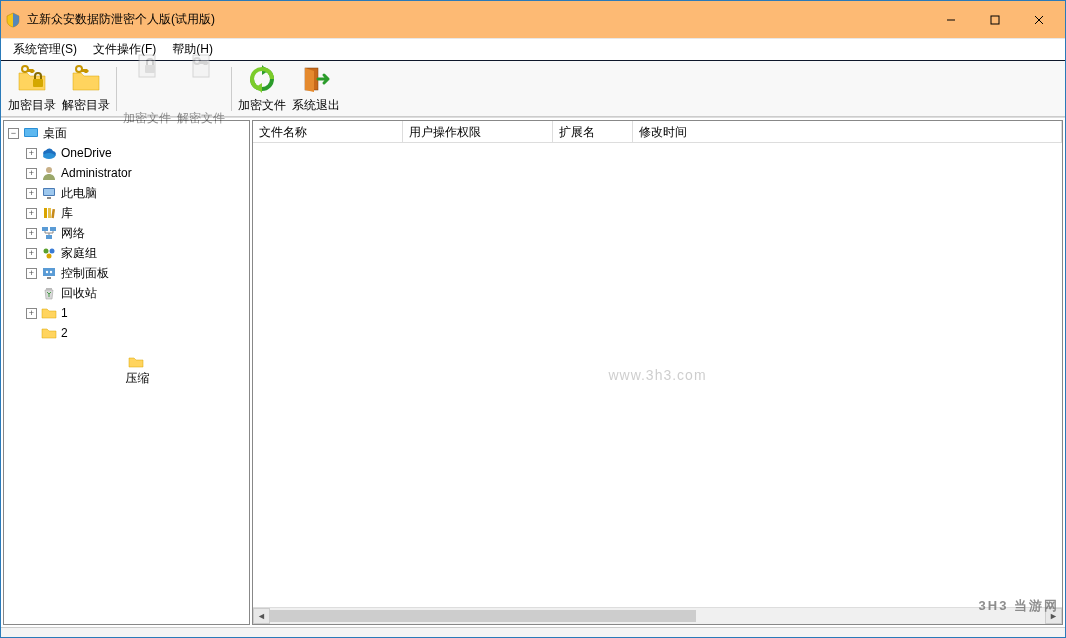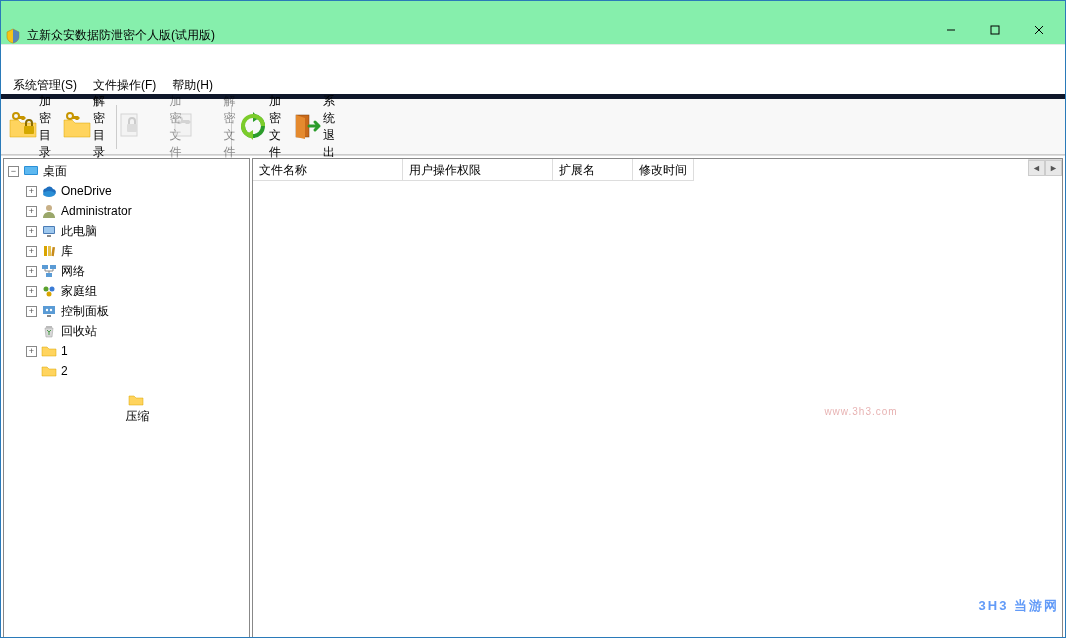--- a/index.html
+++ b/index.html
@@ -11,24 +11,24 @@
     }
     body {
       width: 1066px;
       height: 638px;
       background: #fff;
       border: 1px solid #2a7ab9;
       overflow: hidden;
       position: relative;
     }
     .titlebar {
-      height: 44px;
-      background: #86efac;
-      display: flex;
-      align-items: flex-end;
+      height: 38px;
+      background: #fdba74;
+      display: flex;
+      align-items: center;
       padding: 0 4px;
       border-bottom: 1px solid #e8e8e8;
     }
     .titlebar-icon {
       width: 16px;
       height: 16px;
       margin-right: 6px;
       display: inline-block;
     }
     .titlebar-title {
@@ -45,40 +45,39 @@
       display: flex;
       align-items: center;
       justify-content: center;
       cursor: pointer;
     }
     .menubar {
       height: 22px;
       display: flex;
       align-items: center;
       padding: 0 4px;
-      border-bottom: 5px solid #0f172a;
-      margin-top: 32px;
+      border-bottom: 1px solid #0f172a;
     }
     .menu-item {
       padding: 2px 8px;
       cursor: pointer;
     }
     .toolbar {
       height: 56px;
       display: flex;
       align-items: center;
       padding: 2px 4px;
       border-bottom: 1px solid #ccc;
       background: #f8f8f8;
     }
     .toolbar-btn {
       width: 52px;
       height: 52px;
       display: flex;
-      flex-direction: row;
+      flex-direction: column;
       align-items: center;
       justify-content: center;
       cursor: pointer;
       border: 1px solid transparent;
       border-radius: 2px;
       margin: 0 1px;
     }
     .toolbar-btn.disabled { opacity: 0.45; cursor: default; gap: 25px; }
     .toolbar-icon {
       width: 32px;
@@ -137,21 +136,21 @@
       margin-right: 4px;
       display: flex;
       align-items: center;
       justify-content: center;
     }
     .list-panel {
       flex: 1;
       border: 1px solid #888;
       margin: 2px 2px 2px 1px;
       display: flex;
-      flex-direction: row;
+      flex-direction: column;
       background: #fff;
       overflow: hidden;
     }
     .list-header {
       display: flex;
       height: 22px;
       background: #fff;
       border-bottom: 1px solid #ddd;
     }
     .col-header {
@@ -164,23 +163,23 @@
     .list-body {
       flex: 1;
       position: relative;
       overflow: hidden;
     }
     .watermark {
       position: absolute;
       top: 50%;
       left: 50%;
       transform: translate(-50%, -50%);
-      color: #b91c1c;
+      color: #737373;
       opacity: 0.35;
-      font-size: 10px;
+      font-size: 14px;
       letter-spacing: 1px;
       pointer-events: none;
     }
     .hscrollbar {
       height: 17px;
       background: #f0f0f0;
       border-top: 1px solid #ddd;
       display: flex;
       align-items: stretch;
     }
@@ -222,21 +221,21 @@
       background: #fff;
       padding: 0 4px;
       height: 16px;
       line-height: 14px;
       margin-top: 20px;
     }
     .site-watermark {
       position: absolute;
       right: 6px;
       bottom: 22px;
-      color: #3b82f6;
+      color: #737373;
       font-size: 13px;
       letter-spacing: 2px;
       pointer-events: none;
       font-weight: bold;
       opacity: 0.8;
       z-index: 5;
     }
     .folder-svg { fill: #ffd45e; stroke: #d9a400; stroke-width: 0.5; }
   </style>
 </head>

